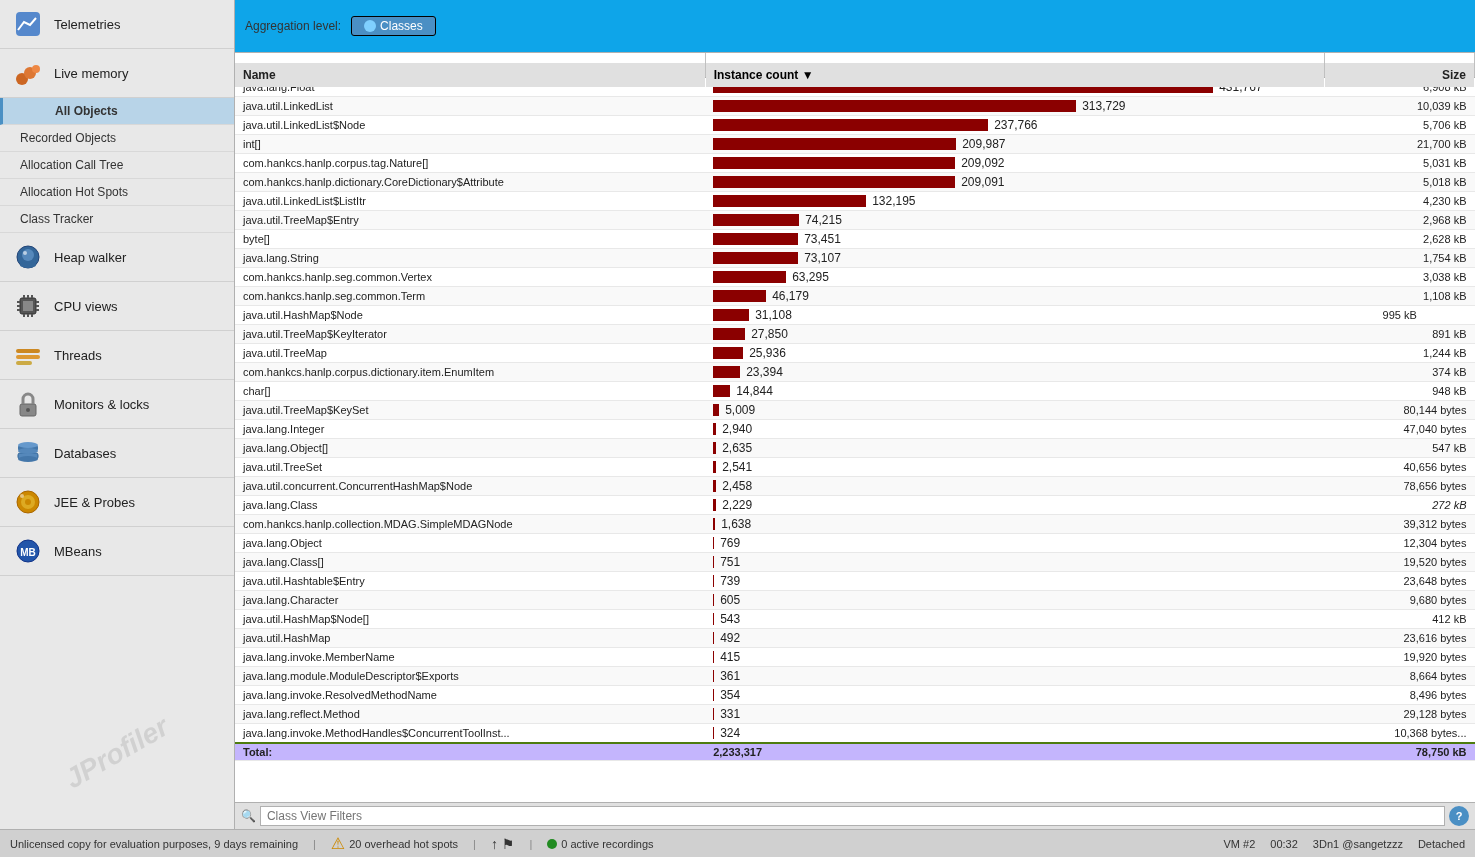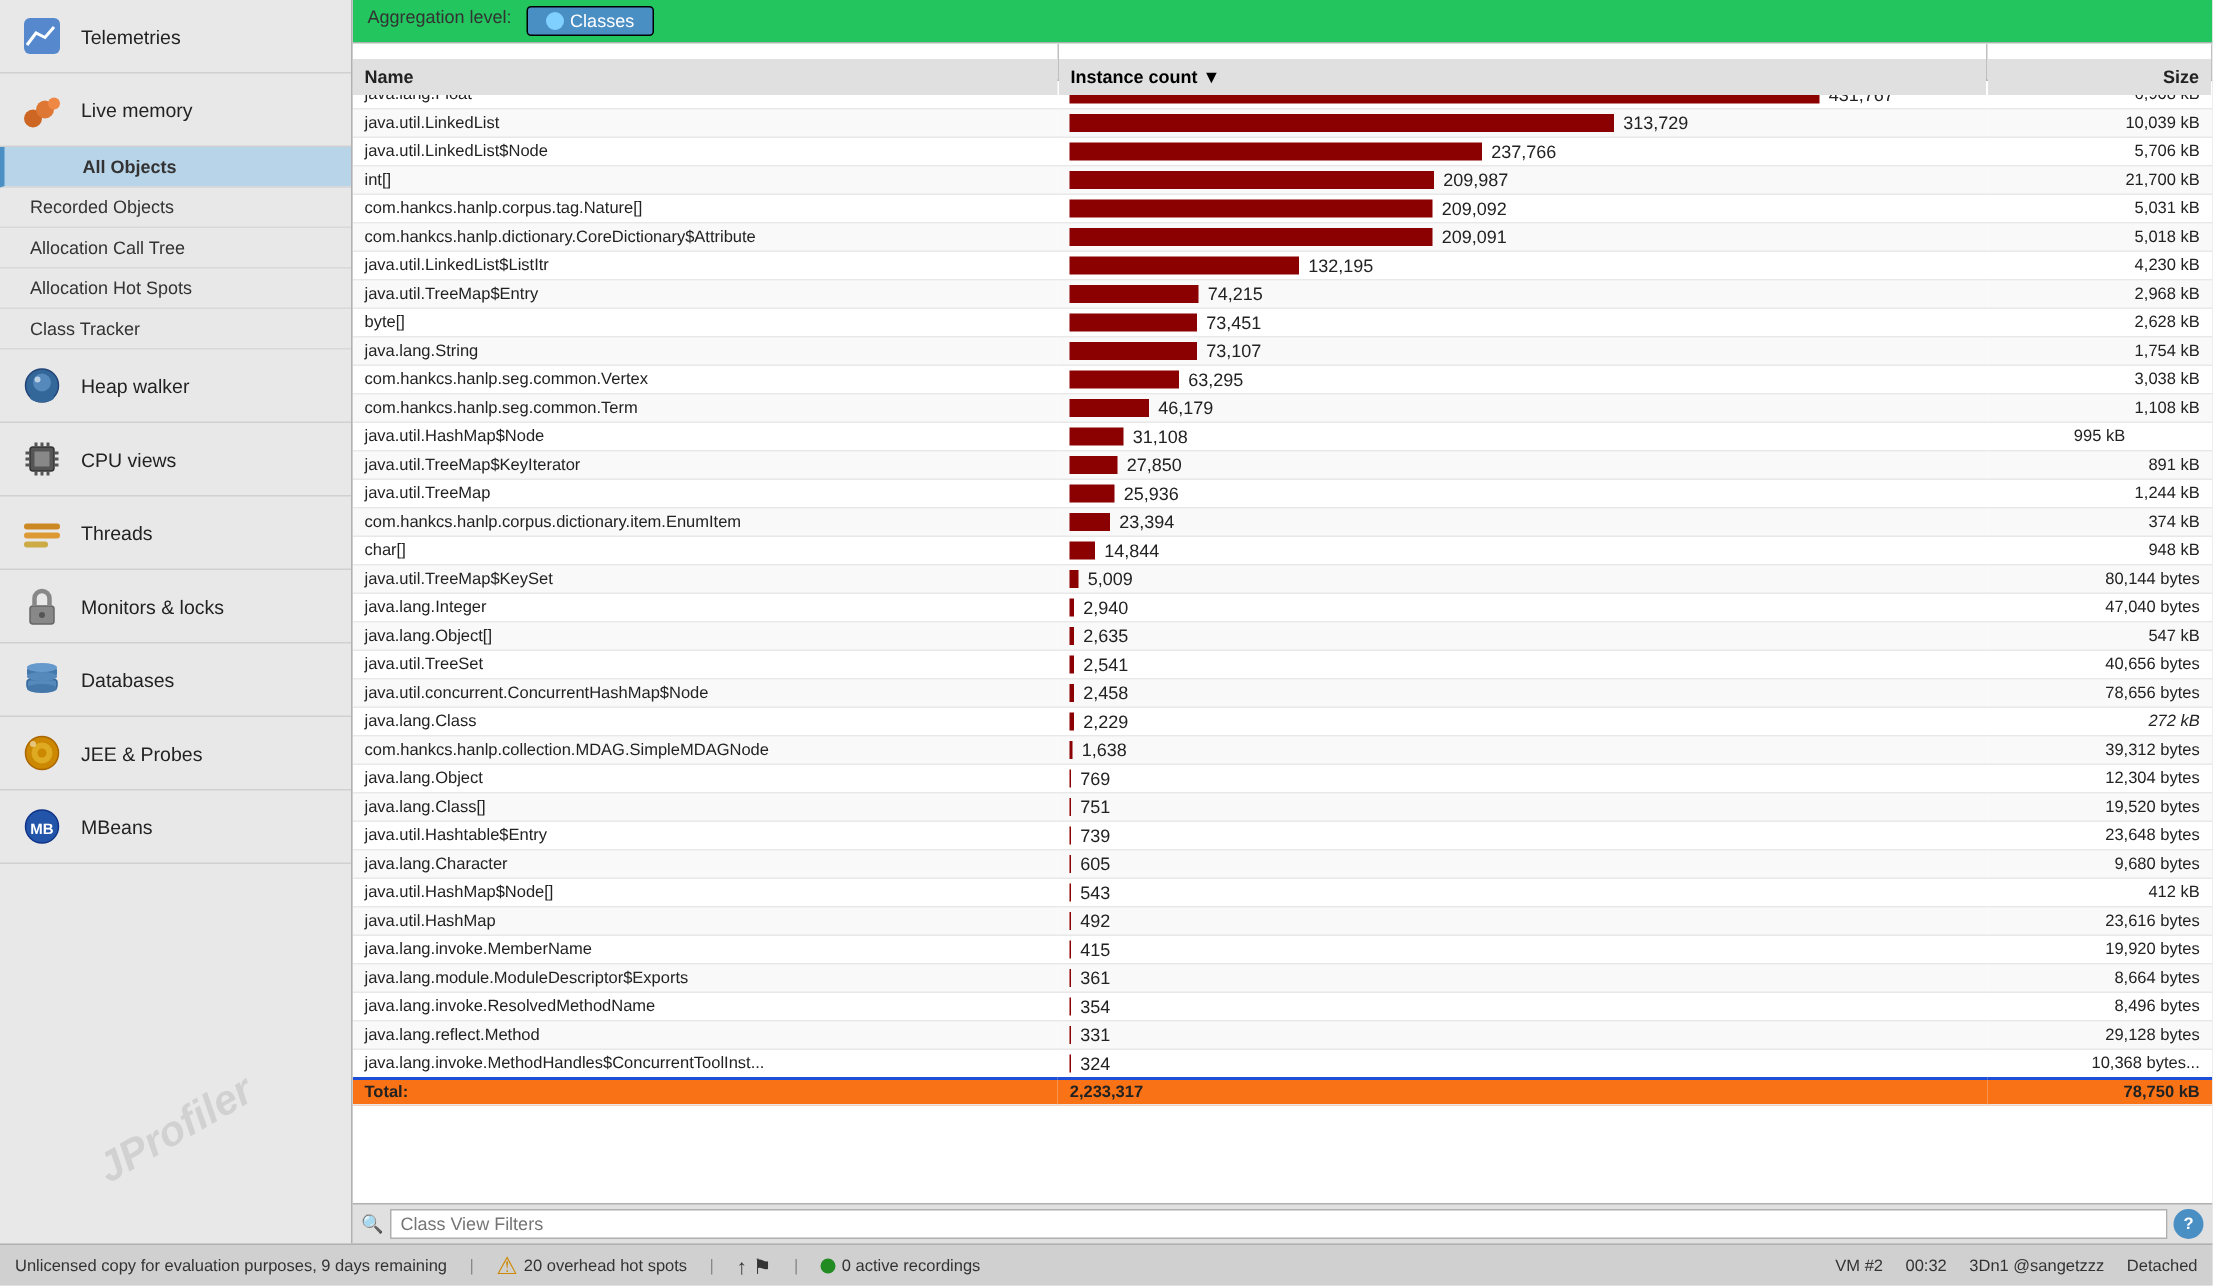--- a/index.html
+++ b/index.html
@@ -17,21 +17,21 @@
     .sidebar-label { font-size: 13px; color: #222; }
     
     
     .sidebar-sub-item { display: flex; align-items: center; padding: 6px 12px 6px 20px; cursor: pointer; border-bottom: 1px solid #d8d8d8; }
     .sidebar-sub-item .sidebar-label { font-size: 12px; color: #333; }
     
     
     .content { flex: 1; display: flex; flex-direction: column; overflow: hidden; background: #f5f5f5; }
     
     
-    .aggregation-bar { background: #22c55e; padding: 4px 10px; display: flex; border-bottom: 1px solid #b0b0b0; }
+    .aggregation-bar { background: #0ea5e9; padding: 16px 10px; display: flex; align-items: center; border-bottom: 1px solid #b0b0b0; }
     .aggregation-label { font-size: 12px; color: #333; margin-right: 10px; }
     .aggregation-btn { background: #4a8fc4; color: white; border: 1px solid #000000; padding: 2px 12px; border-radius: 3px; font-size: 12px; display: flex; align-items: center; gap: 4px; cursor: pointer; }
     .aggregation-btn .circle { width: 12px; height: 12px; background: #7fd0ff; border-radius: 50%; display: inline-block; }
     
     
     .table-container { flex: 1; overflow-y: auto; overflow-x: hidden; background: white; }
     table { width: 100%; border-collapse: collapse; }
     thead tr { background: #e0e0e0; position: sticky; top: 10px; z-index: 10; }
     th { padding: 5px 8px; text-align: left; border-bottom: 1px solid #b0b0b0; border-right: 1px solid #c0c0c0; font-size: 12px; font-weight: bold; color: #222; white-space: nowrap; cursor: pointer; }
     th.sorted { color: #000; }
@@ -54,21 +54,21 @@
     .filter-help { width: 20px; height: 20px; background: #4a8fc4; color: white; border-radius: 50%; display: flex; align-items: center; justify-content: center; font-size: 11px; font-weight: bold; margin-left: 4px; cursor: pointer; }
     
     
     .status-bar { background: #d0d0d0; border-top: 1px solid #b0b0b0; padding: 3px 10px; display: flex; align-items: center; gap: 15px; font-size: 11px; color: #333; height: 28px; }
     .status-item { display: flex; align-items: center; gap: 4px; }
     .status-dot { width: 10px; height: 10px; border-radius: 50%; background: #333; display: inline-block; }
     .status-dot.green { background: #228B22; }
     .status-right { margin-left: auto; display: flex; align-items: center; gap: 15px; }
 
     
-    .total-row td { font-weight: bold; border-top: 2px solid #1d4ed8; background: #f97316; }
+    .total-row td { font-weight: bold; border-top: 2px solid #4d7c0f; background: #c4b5fd; }
 
     
     .table-container::-webkit-scrollbar { width: 12px; }
     .table-container::-webkit-scrollbar-track { background: #e0e0e0; }
     .table-container::-webkit-scrollbar-thumb { background: #a0a0a0; border: 1px solid #888; }
     
     .warn-icon { color: #cc8800; font-size: 16px; }
   </style>
 </head>
 <body>

